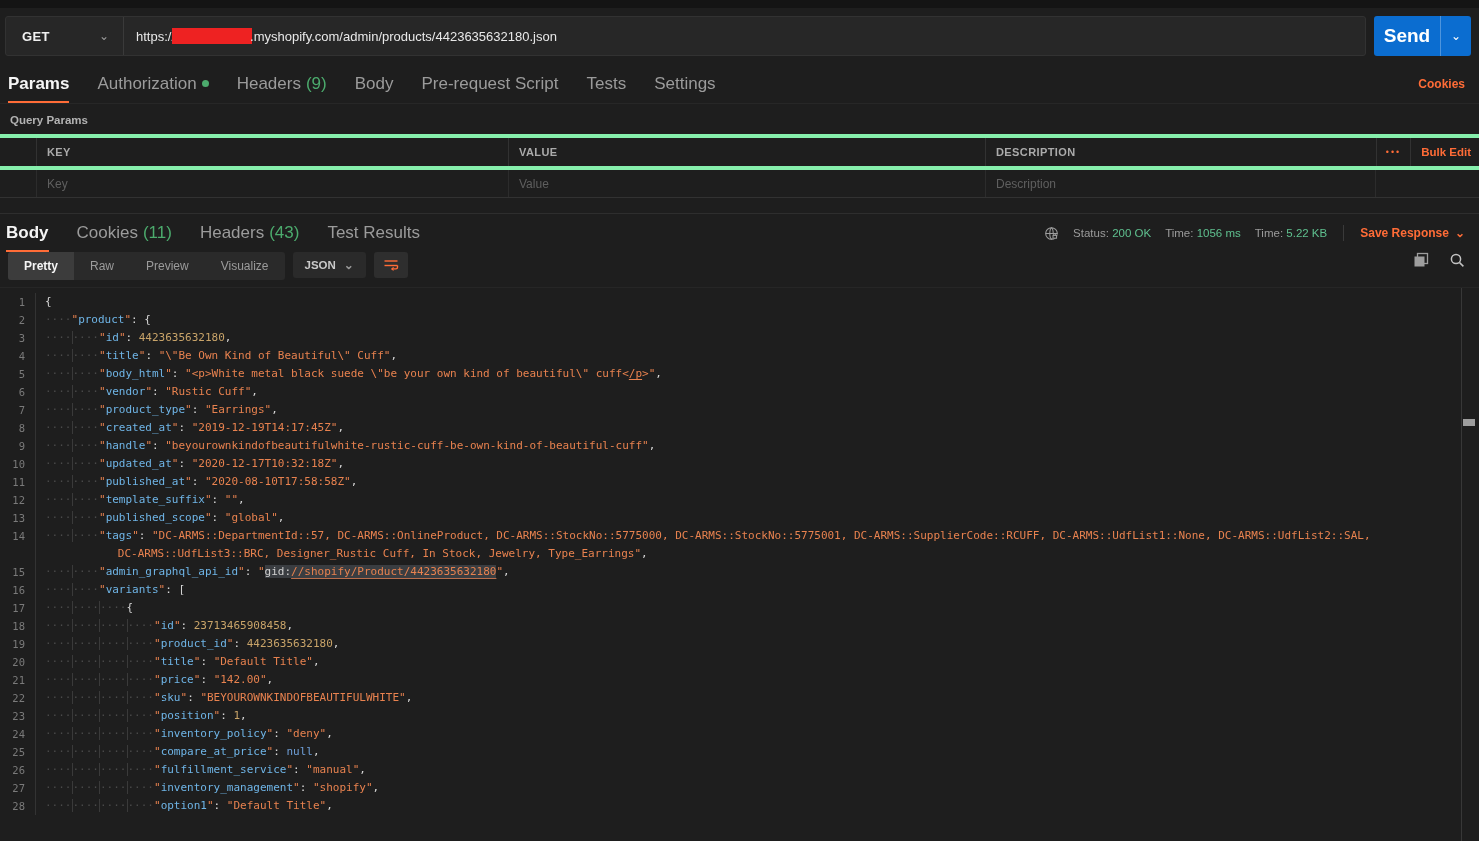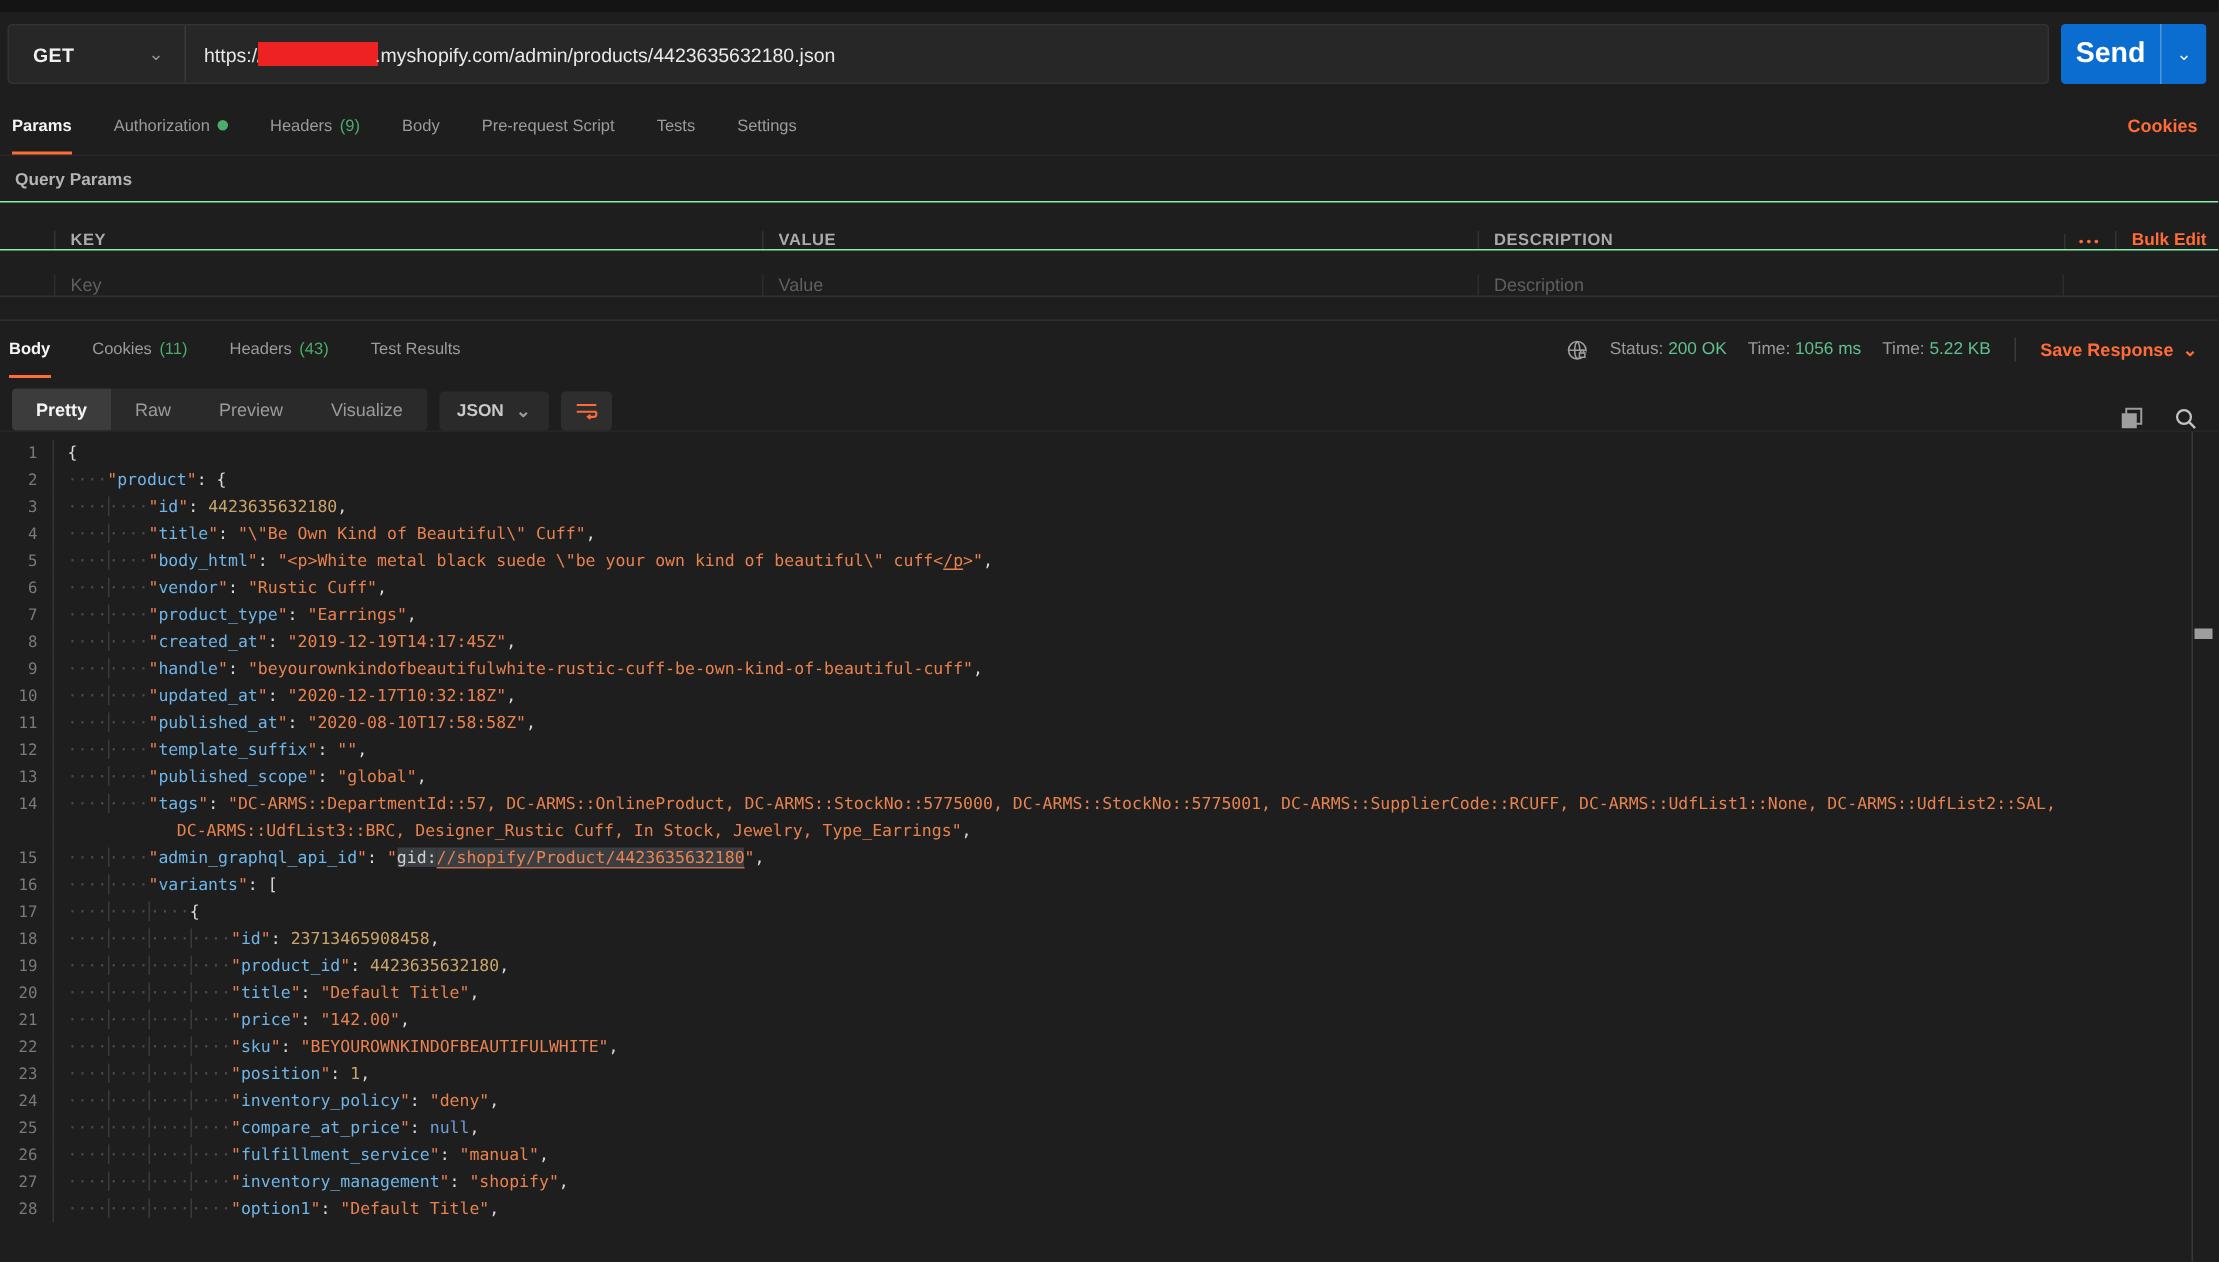--- a/index.html
+++ b/index.html
@@ -22,32 +22,32 @@
     margin:0 -2px 0 -3px; vertical-align:middle; }
   .send-split { display:flex; height:40px; margin-left:8px; border-radius:3px; overflow:hidden; }
   .send-main { width:66px; background:#0b6dd0; color:#fff; font-size:19px; font-weight:bold;
     display:flex; align-items:center; justify-content:center; cursor:pointer; }
   .send-arrow { width:31px; background:#0b6dd0; border-left:1px solid rgba(255,255,255,.28);
     display:flex; align-items:center; justify-content:center; color:#fff; cursor:pointer; }
 
   
   .reqtabs { display:flex; align-items:stretch; height:40px; padding:0 14px 0 8px;
     border-bottom:1px solid #272727; }
-  .rtab { display:flex; align-items:center; gap:5px; margin-right:28px; font-size:11px;
+  .rtab { display:flex; align-items:center; gap:5px; margin-right:28px; font-size:17px;
     color:#9b9b9b; cursor:pointer; border-bottom:2px solid transparent; padding-top:2px; }
   .rtab.active { color:#f5f5f5; font-weight:bold; border-bottom-color:#ff6c37; }
   .cnt { color:#4cab6d; }
   .dot { width:7px; height:7px; border-radius:50%; background:#4cab6d; display:inline-block; }
   .spacer { flex:1; }
   .cookies-link { align-self:center; color:#ff6c37; font-size:12px; font-weight:bold; cursor:pointer; }
 
   
   .qp-label { padding:10px 0 8px 10px; font-size:11.5px; font-weight:bold; color:#b3b3b3; }
   .qp-table { width:100%; font-size:12px; }
-  .qp-row { display:flex; height:32px; border-top:1px solid #86efac;align-items:flex-end; }
+  .qp-row { display:flex; height:32px; border-top:4px solid #86efac; }
   .qp-row:last-child { border-bottom:1px solid #323232; }
   .qc { display:flex; align-items:center; padding:0 10px; border-left:1px solid #323232; }
   .qc:first-child { border-left:none; }
   .qc.c0 { width:36px; }
   .qc.c1 { width:472px; }
   .qc.c2 { width:477px; }
   .qc.c3 { width:391px; }
   .qc.actions { flex:1; border-left:1px solid #323232; justify-content:center; width:34px; flex:none; }
   .qc.bulkwrap { flex:1; border-left:1px solid #323232; justify-content:flex-end; padding-right:8px; }
   .hdr-cell { color:#ababab; font-weight:bold; font-size:11px; letter-spacing:.4px; }
@@ -61,21 +61,21 @@
   .resp-head { display:flex; align-items:stretch; height:38px; padding:0 14px 0 6px; }
   .resp-meta { display:flex; align-items:center; gap:14px; font-size:11.5px; }
   .meta-label { color:#9b9b9b; }
   .meta-val { color:#5fc08f; }
   .meta-div { width:1px; height:16px; background:#3a3a3a; margin:0 2px; }
   .save-resp { display:flex; align-items:center; gap:6px; color:#ff6c37; font-size:12px;
     font-weight:bold; cursor:pointer; }
   .save-resp .chev { color:#ff6c37; }
 
   
-  .toolbar { display:flex; align-items:flex-end; height:36px; padding:0 14px 0 8px; gap:8px;
+  .toolbar { display:flex; align-items:flex-start; height:36px; padding:0 14px 0 8px; gap:8px;
     border-bottom:1px solid #262626; }
   .seg-group { display:flex; background:#2a2a2a; border-radius:3px; overflow:hidden; }
   .seg { padding:7px 16px; font-size:12px; color:#9b9b9b; cursor:pointer; }
   .seg.active { background:#3c3c3c; color:#f5f5f5; font-weight:bold; }
   .fmt-select { display:flex; align-items:center; gap:8px; background:#2a2a2a; border-radius:3px;
     padding:7px 12px; font-size:11.5px; font-weight:bold; color:#c9c9c9; cursor:pointer; }
   .wrap-btn { background:#2e2e2e; border-radius:3px; padding:6px 9px; cursor:pointer;
     display:flex; align-items:center; }
   .icon-btn { cursor:pointer; display:flex; align-items:center; }
 

